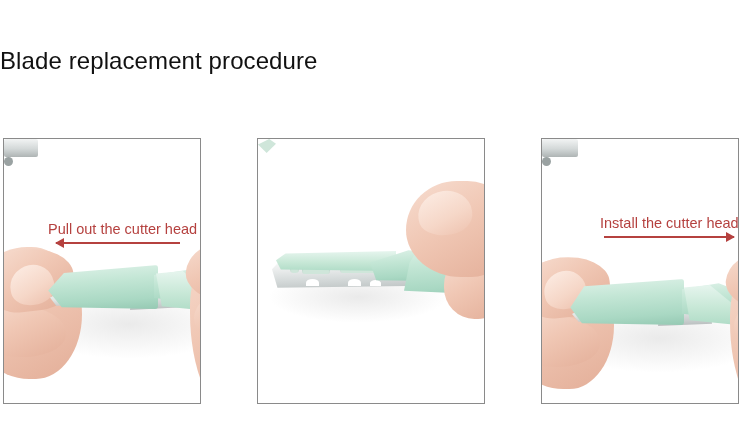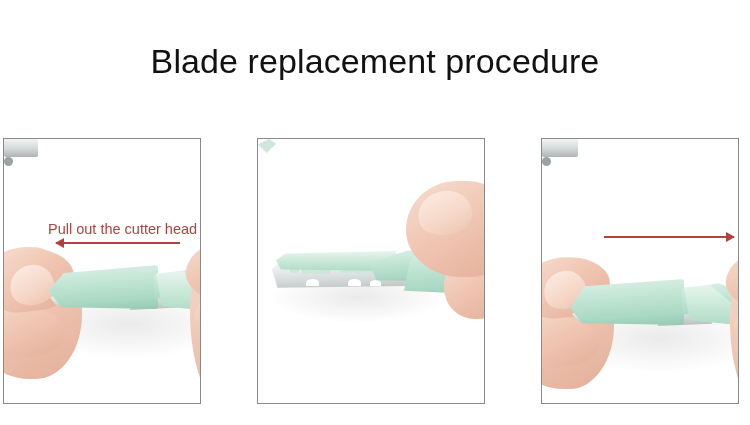--- a/index.html
+++ b/index.html
@@ -19,22 +19,22 @@
     width: 750px;
     height: 425px;
     background: #ffffff;
   }
   
   .title {
     position: absolute;
     top: 40px;
     left: 0;
     width: 750px;
-    text-align: center;
-    font-size: 34px;
+    text-align: left;
+    font-size: 24px;
     font-weight: 400;
     color: #111111;
     letter-spacing: 0.1px;
     line-height: 42px;
     white-space: nowrap;
   }
   
   .panels {
     position: absolute;
     top: 138px;
@@ -427,20 +427,21 @@
         <div class="mint p3-head"></div>
         <div class="mint p3-body"></div>
         <div class="mint-soft p3-body2"></div>
 
         <div class="skin p3-rh-palm"></div>
         <div class="skin p3-rh-f1"></div>
         <div class="nail p3-rh-nail"></div>
         <div class="skin p3-rh-f2"></div>
         <div class="skin p3-rh-f3"></div>
 
+        <div class="caption cap3">Install the cutter head</div>
         <div class="arrow arr3">
           <div class="shaft"></div>
           <div class="headR"></div>
         </div>
 
       </div>
     </div>
 
   </div>
 </div>

